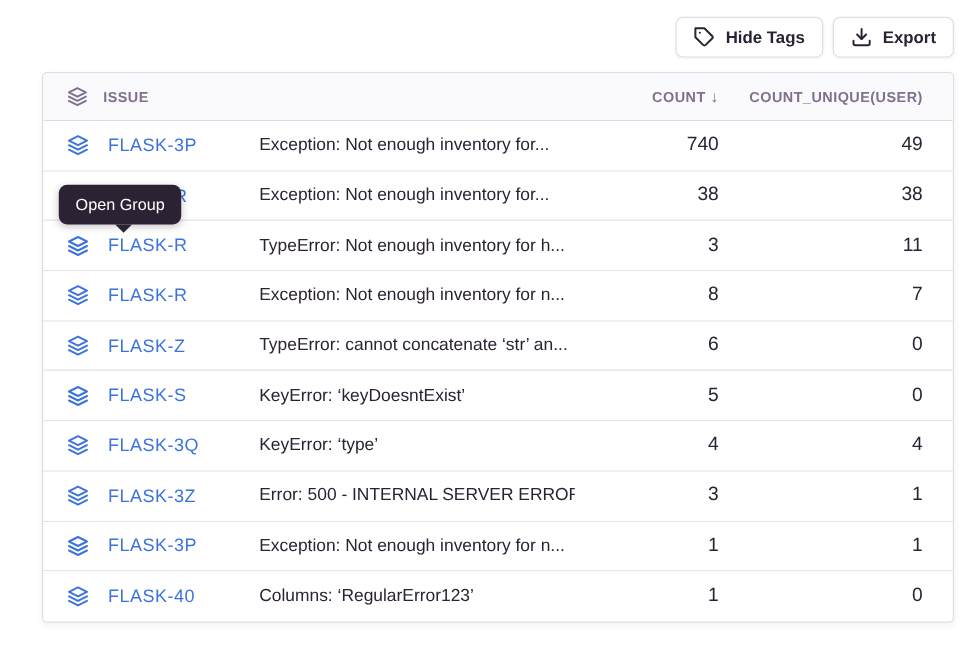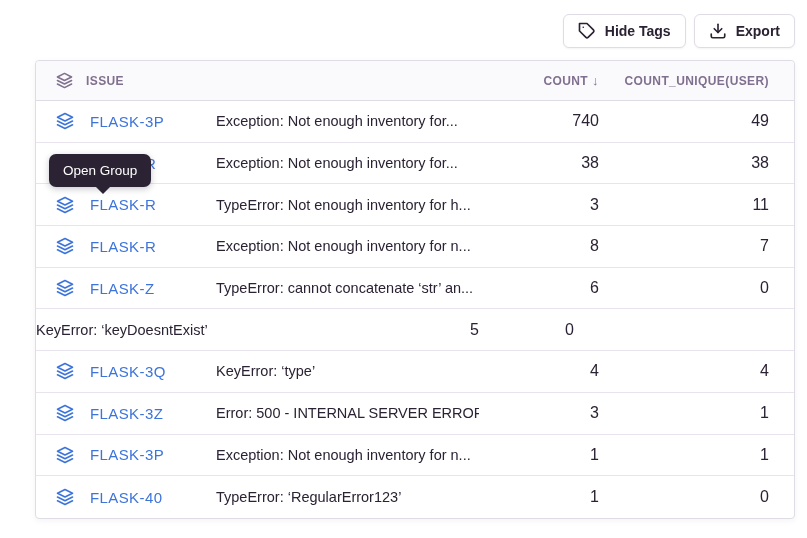--- a/index.html
+++ b/index.html
@@ -176,20 +176,30 @@
               </svg>
       </span>
       <a class="issue-link">FLASK-Z</a>
     </div>
     <div class="td-title">TypeError: cannot concatenate ‘str’ an...</div>
     <div class="td-num">6</div>
     <div class="td-num td-unique">0</div>
   </div>
 
   <div class="tr grid-row">
+    <div class="td-issue">
+      <span class="row-icn">
+        <svg width="18" height="18" viewBox="0 0 24 24" fill="none" stroke="currentColor" stroke-width="2.2" stroke-linecap="round" stroke-linejoin="round">
+                <polygon points="12 2 2 7 12 12 22 7 12 2"></polygon>
+                <polyline points="2 12 12 17 22 12"></polyline>
+                <polyline points="2 17 12 22 22 17"></polyline>
+              </svg>
+      </span>
+      <a class="issue-link">FLASK-S</a>
+    </div>
     <div class="td-title">KeyError: ‘keyDoesntExist’</div>
     <div class="td-num">5</div>
     <div class="td-num td-unique">0</div>
   </div>
 
   <div class="tr grid-row">
     <div class="td-issue">
       <span class="row-icn">
         <svg width="18" height="18" viewBox="0 0 24 24" fill="none" stroke="currentColor" stroke-width="2.2" stroke-linecap="round" stroke-linejoin="round">
                 <polygon points="12 2 2 7 12 12 22 7 12 2"></polygon>
@@ -240,21 +250,21 @@
     <div class="td-issue">
       <span class="row-icn">
         <svg width="18" height="18" viewBox="0 0 24 24" fill="none" stroke="currentColor" stroke-width="2.2" stroke-linecap="round" stroke-linejoin="round">
                 <polygon points="12 2 2 7 12 12 22 7 12 2"></polygon>
                 <polyline points="2 12 12 17 22 12"></polyline>
                 <polyline points="2 17 12 22 22 17"></polyline>
               </svg>
       </span>
       <a class="issue-link">FLASK-40</a>
     </div>
-    <div class="td-title">TypeError: ‘RegularError123’</div>
+    <div class="td-title">Columns: ‘RegularError123’</div>
     <div class="td-num">1</div>
     <div class="td-num td-unique">0</div>
   </div>
 </div>
   </div>
 
   <div class="tooltip">
     <span>Open Group</span>
     <span class="tooltip-arrow"></span>
   </div>

